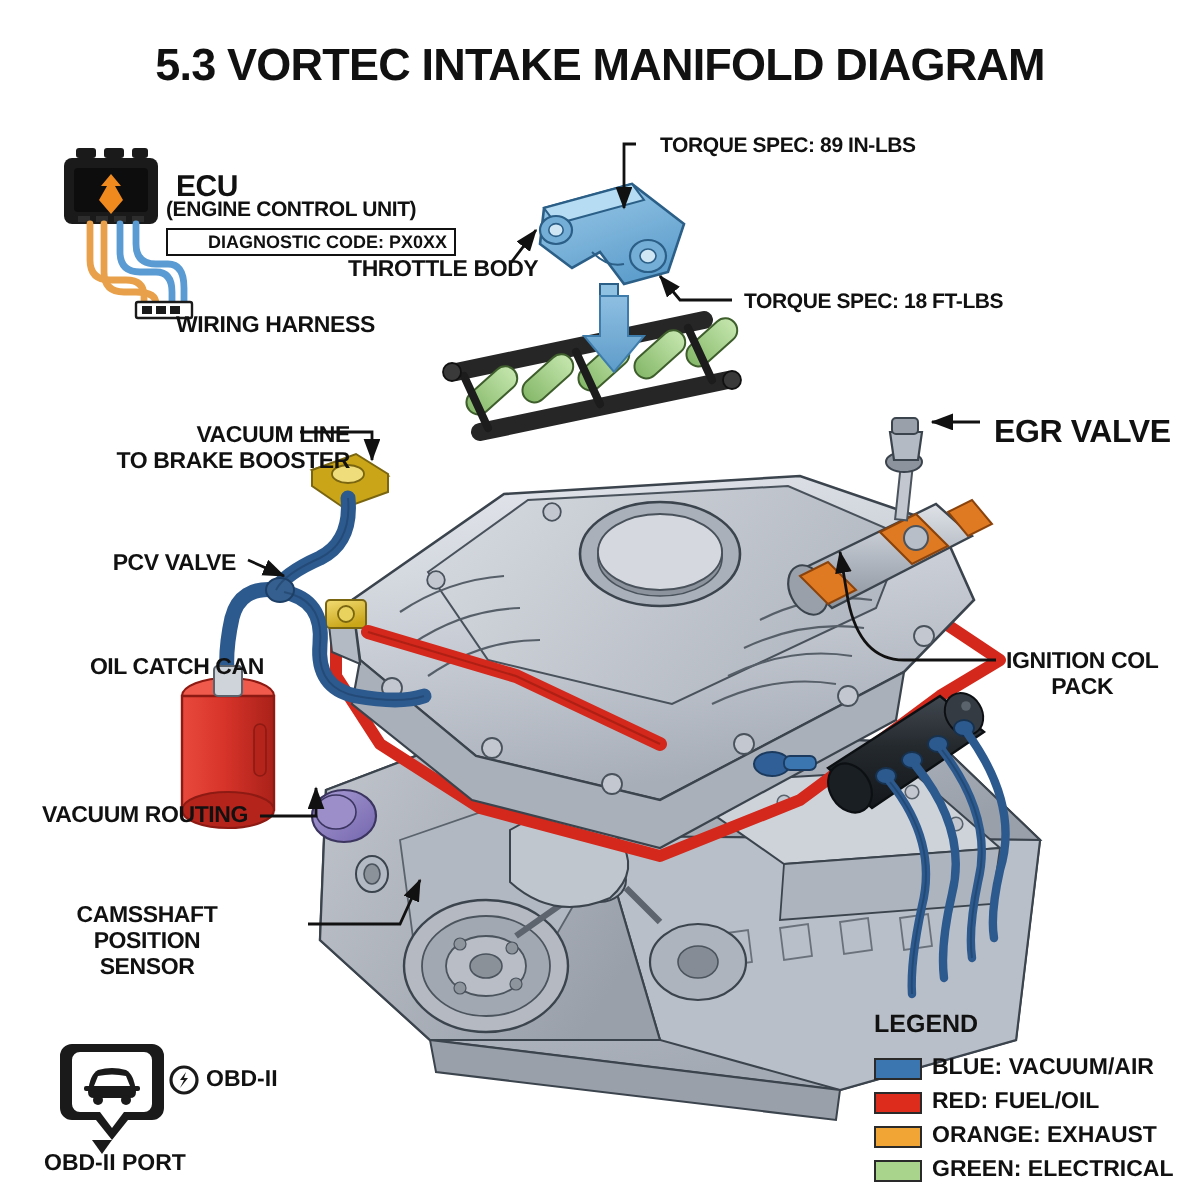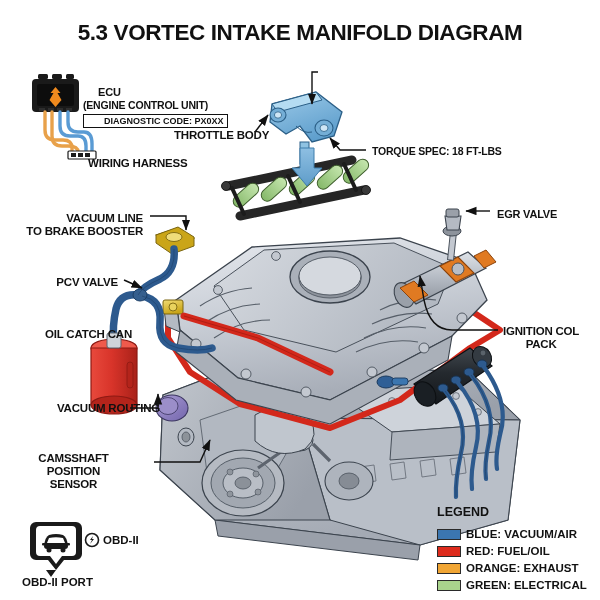--- a/index.html
+++ b/index.html
@@ -379,44 +379,45 @@
         <rect x="66" y="543" width="4" height="2.5" rx="1"></rect>
       </g>
       <path d="M46,570 l10,0 l-5,7 z" fill="#1a1a1a"></path>
     </g>
     <g>
       <circle cx="92" cy="540" r="6.5" fill="none" stroke="#1a1a1a" stroke-width="1.6"></circle>
       <path d="M93,536 l-3,4 l2,0 l-2,4 l4,-5 l-2,0 z" fill="#1a1a1a"></path>
     </g>
   </svg>
 
-  <div class="lbl" style="left:98px;top:86px;font-size:11px;">ECU</div>
+  <div class="lbl" style="left:88px;top:86px;font-size:15px;">ECU</div>
   <div class="lbl ecu-sub" style="left:83px;top:100px;">(ENGINE CONTROL UNIT)</div>
   <div class="codebox" style="left:83px;top:114px;padding-left:20px;">DIAGNOSTIC CODE: PX0XX</div>
 
   <div class="lbl" style="left:88px;top:157px;font-size:11.5px;">WIRING HARNESS</div>
 
   <div class="lbl" style="left:174px;top:129px;font-size:11.5px;">THROTTLE BODY</div>
 
+  <div class="lbl" style="left:330px;top:68px;font-size:10.5px;">TORQUE SPEC: 89 IN-LBS</div>
 
   <div class="lbl" style="left:372px;top:146px;font-size:10.5px;">TORQUE SPEC: 18 FT-LBS</div>
 
-  <div class="lbl" style="left:497px;top:208px;font-size:11px;">EGR VALVE</div>
+  <div class="lbl" style="left:497px;top:208px;font-size:16px;">EGR VALVE</div>
 
   <div class="lbl" style="left:503px;top:325px;font-size:11.5px;text-align:center;">IGNITION COL
 PACK</div>
 
-  <div class="lbl" style="left:0px;top:212px;width:143px;text-align:right;font-size:11.5px;">VACUUM LINE
+  <div class="lbl" style="left:0px;top:212px;width:143px;text-align:right;font-size:11.5px;padding-left:32px;">VACUUM LINE
 TO BRAKE BOOSTER</div>
 
   <div class="lbl" style="left:0px;top:276px;width:118px;text-align:right;font-size:11.5px;">PCV VALVE</div>
 
   <div class="lbl" style="left:0px;top:328px;width:104px;text-align:right;font-size:11.5px;padding-left:28px;">OIL CATCH CAN</div>
 
-  <div class="lbl" style="left:0px;top:402px;width:124px;text-align:right;font-size:11.5px;padding-left:36px;">VACUUM ROUTING</div>
+  <div class="lbl" style="left:0px;top:402px;width:124px;text-align:right;font-size:11.5px;">VACUUM ROUTING</div>
 
   <div class="lbl" style="left:0px;top:452px;width:147px;text-align:center;font-size:11.5px;">CAMSSHAFT
 POSITION
 SENSOR</div>
 
   <div class="legend-title" style="left:437px;top:505px;">LEGEND</div>
 
   <div class="legend-row" style="left:437px;top:528px;">
     <span class="legend-sw" style="background:#3b76b0;"></span>
     <span>BLUE: VACUUM/AIR</span>

